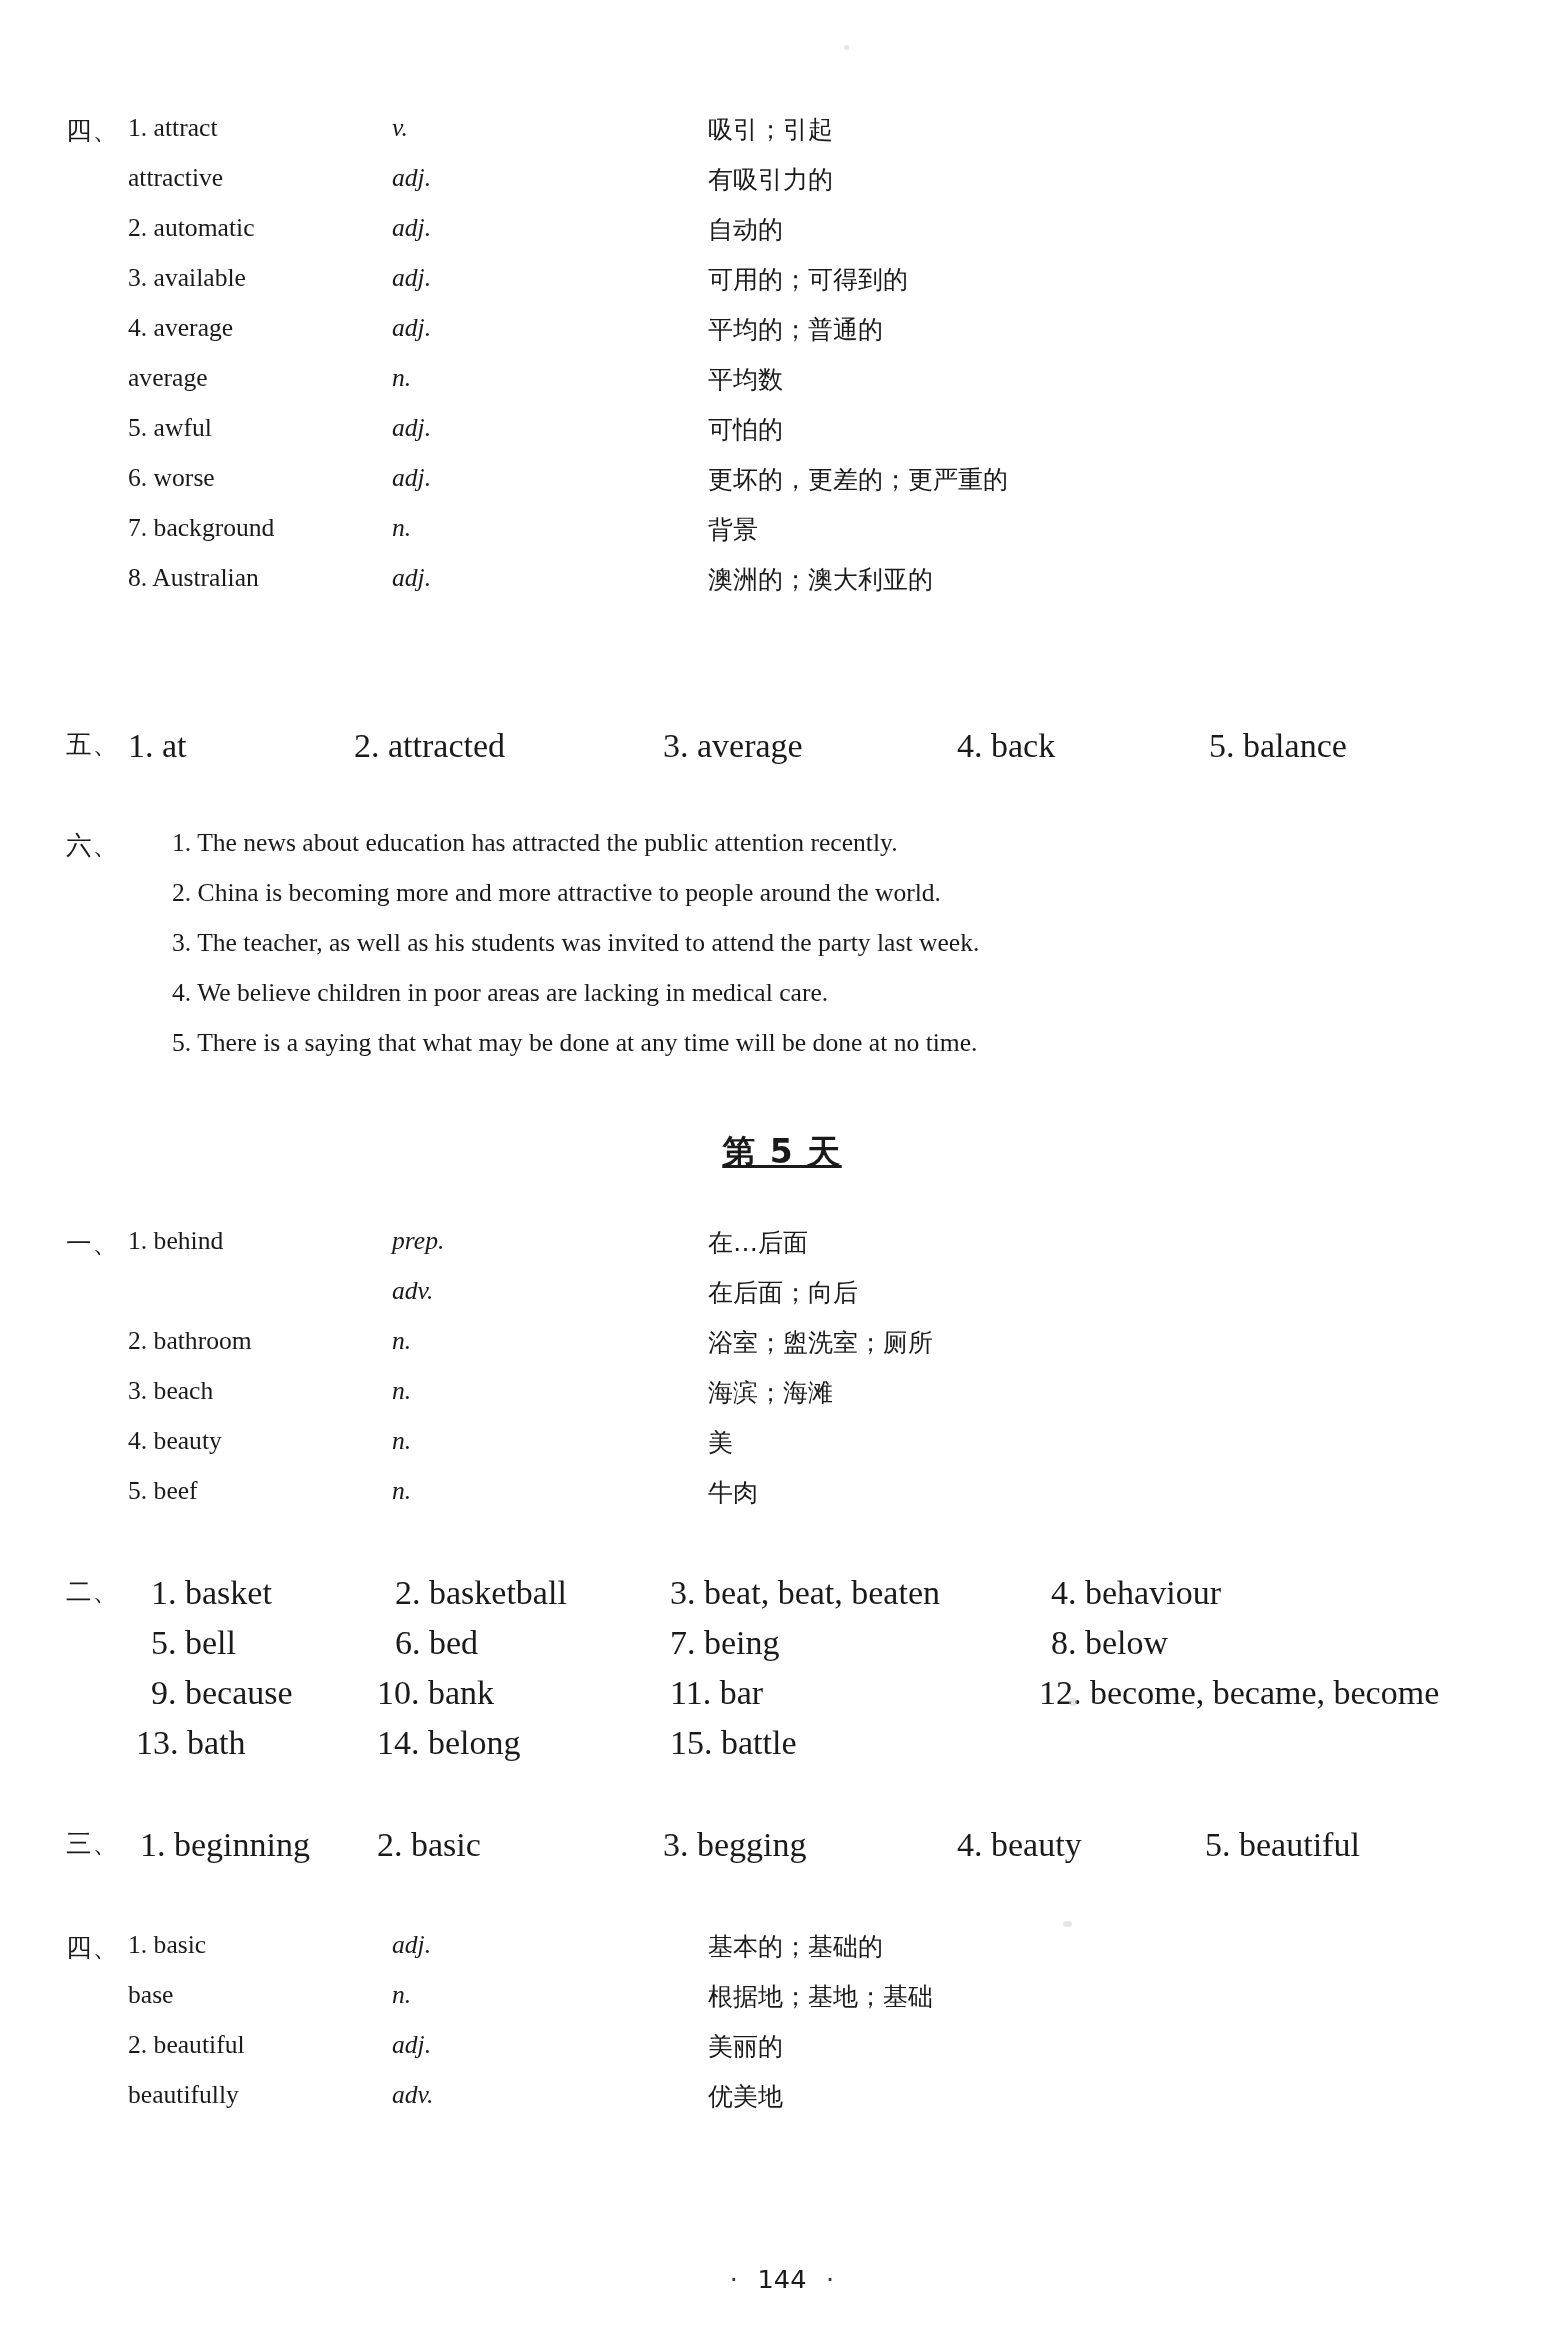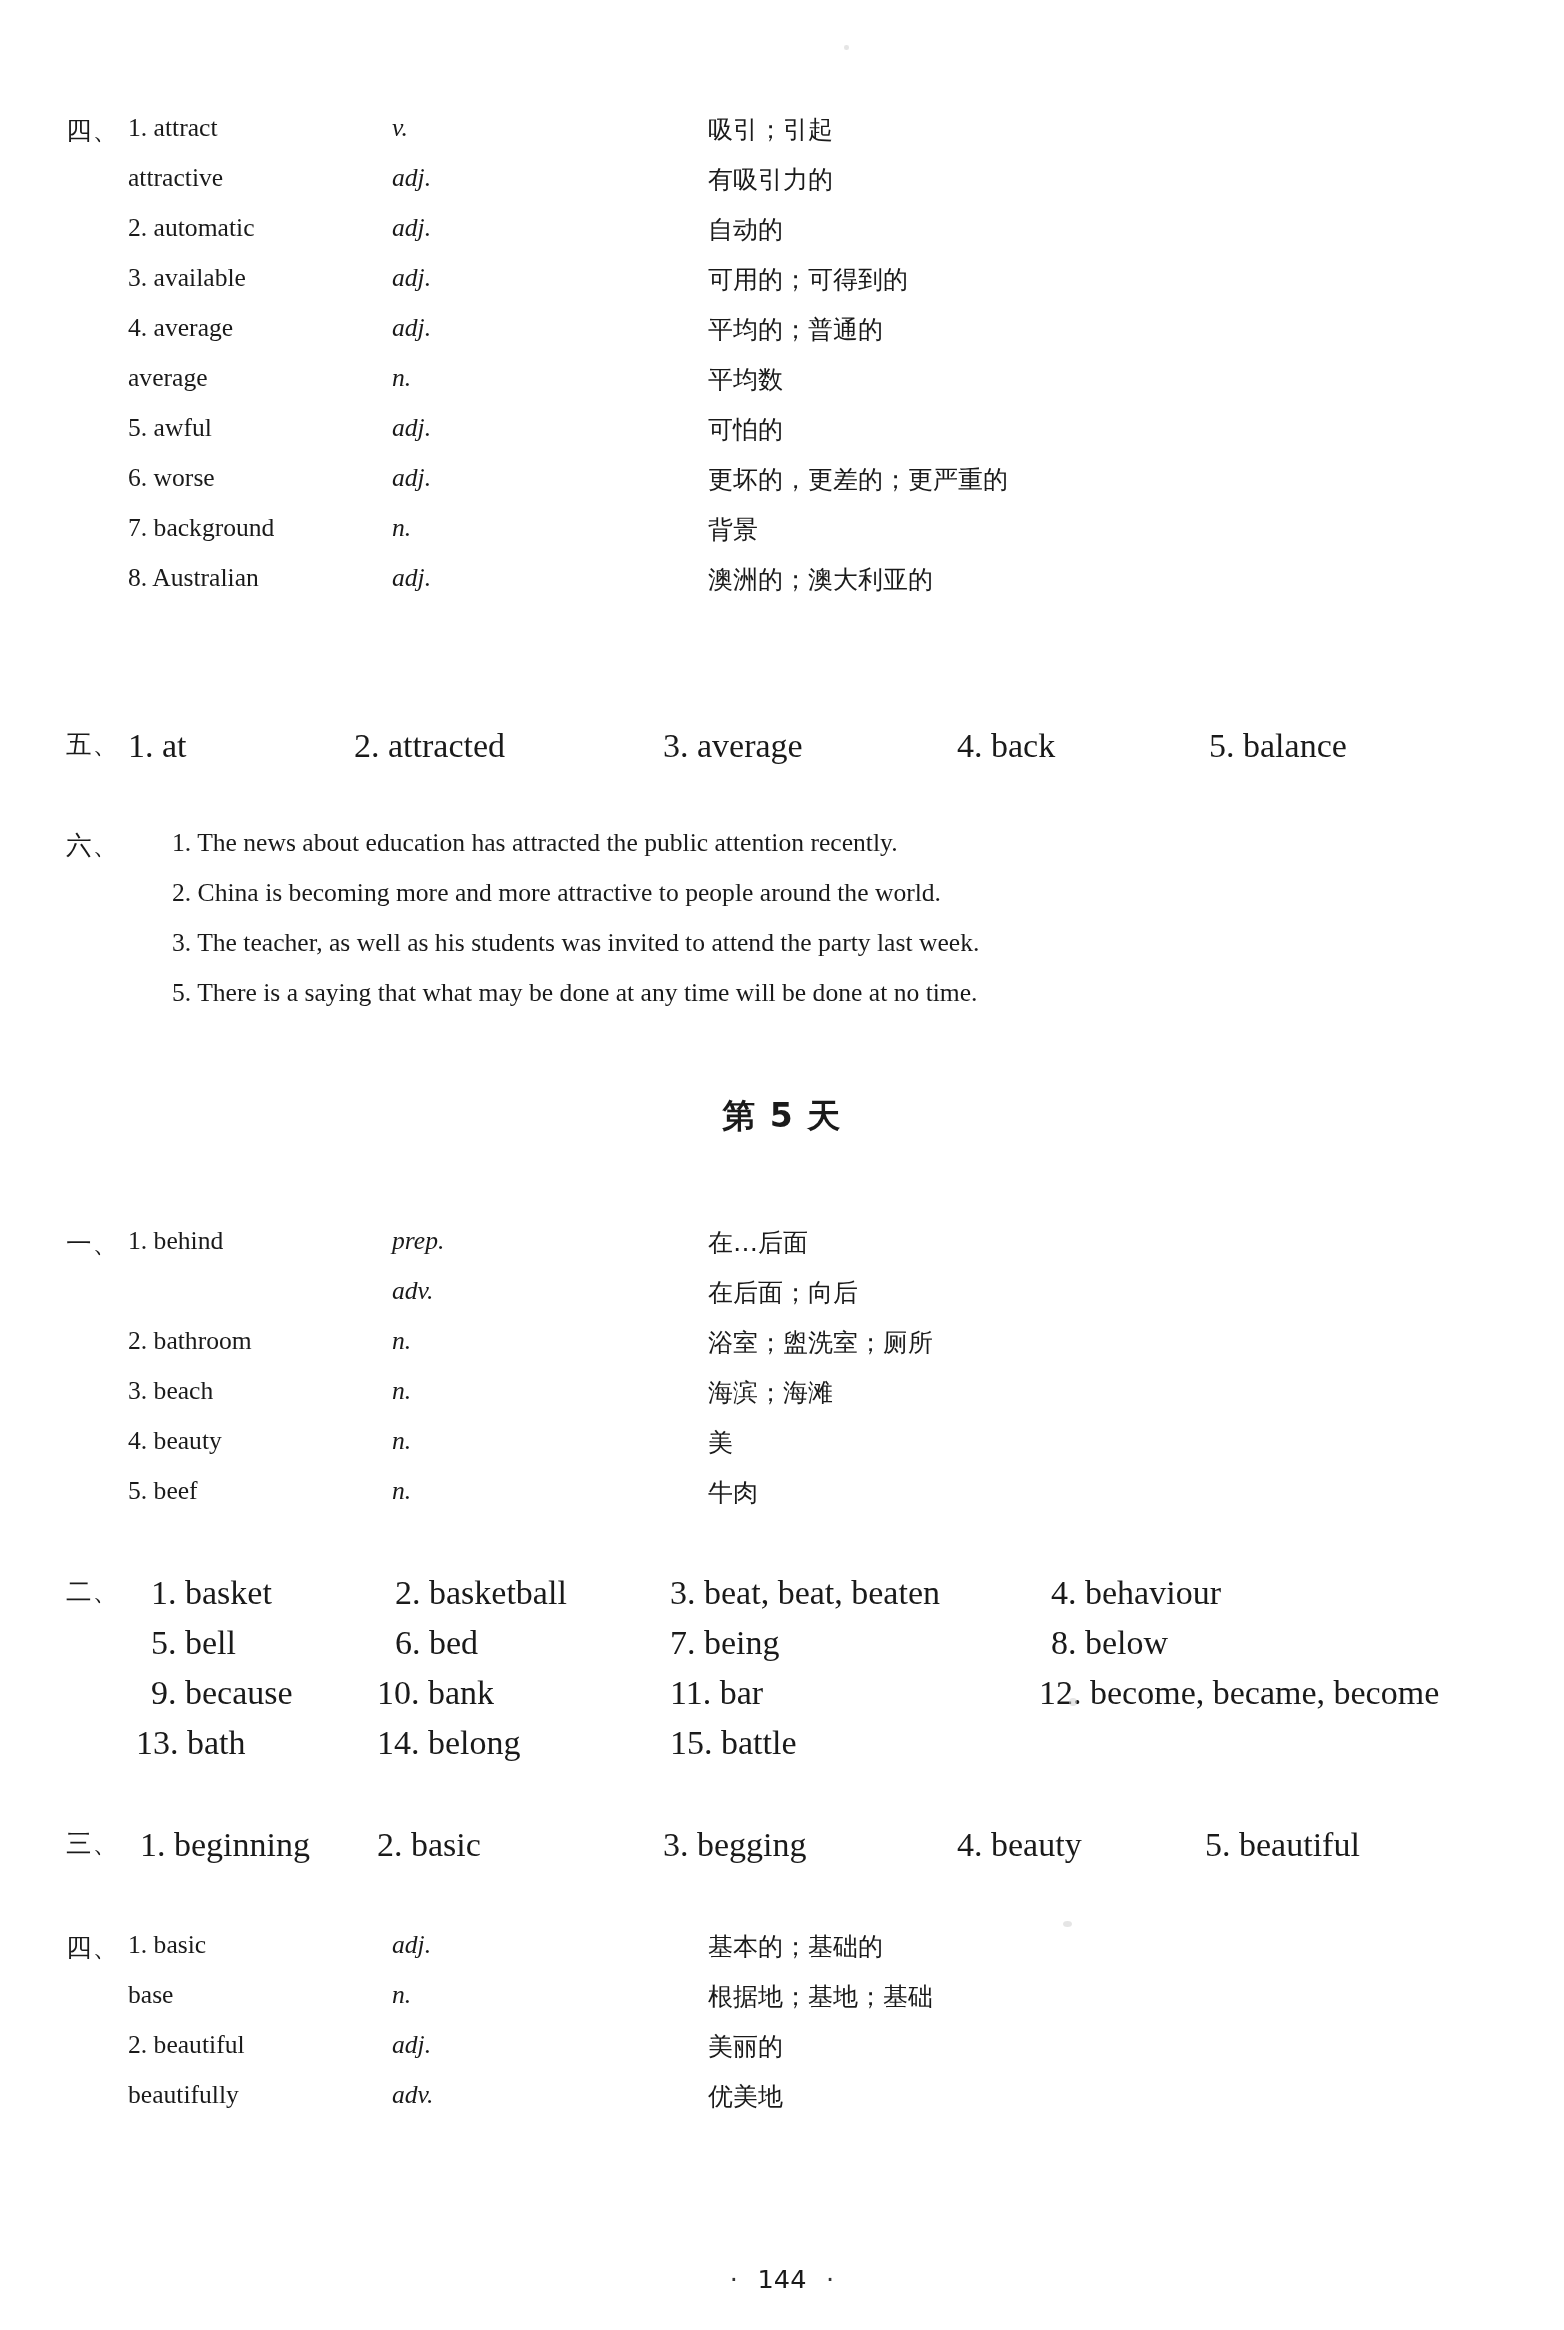--- a/index.html
+++ b/index.html
@@ -189,25 +189,28 @@
     <div class="sent-row">
       <span class="sent">1. The news about education has attracted the public attention recently.</span>
     </div>
     <div class="sent-row">
       <span class="sent">2. China is becoming more and more attractive to people around the world.</span>
     </div>
     <div class="sent-row">
       <span class="sent">3. The teacher, as well as his students was invited to attend the party last week.</span>
     </div>
     <div class="sent-row">
+      <span class="sent">4. We believe children in poor areas are lacking in medical care.</span>
+    </div>
+    <div class="sent-row">
       <span class="sent">5. There is a saying that what may be done at any time will be done at no time.</span>
     </div>
   </div>
 
-  <div class="day-title" style="top:1094px;">第 5 天</div>
+  <div class="day-title" style="top:1130px;text-decoration:underline;">第 5 天</div>
 
   <div class="section" style="top:1226px;">
     <span class="marker">一、</span>
     <div class="vocab-row">
       <span class="num-word">1. behind</span>
       <span class="pos">prep.</span>
       <span class="meaning">在…后面</span>
     </div>
     <div class="vocab-row">
       <span class="num-word"></span>

